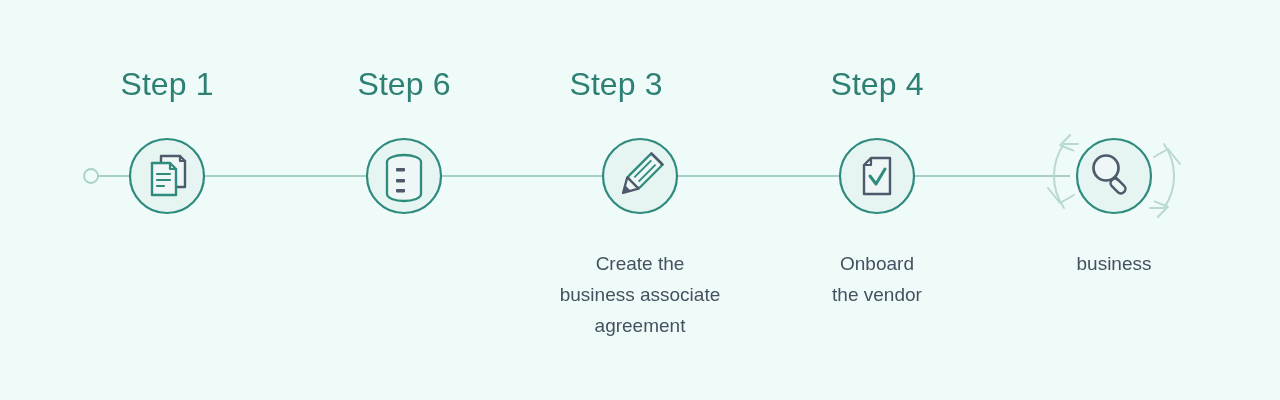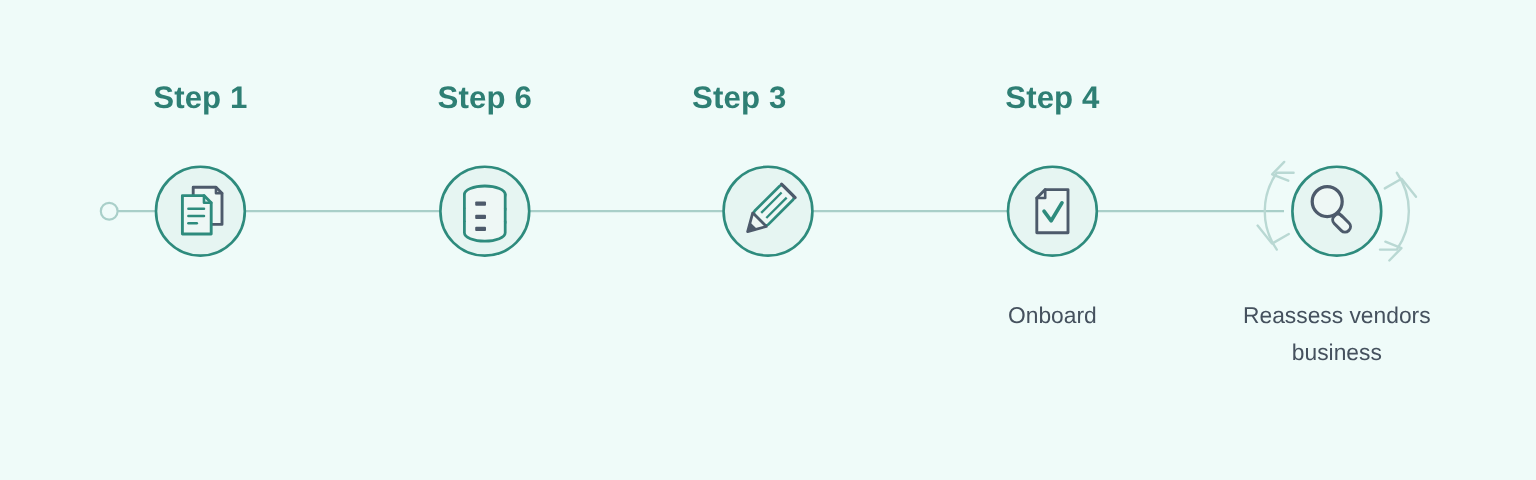--- a/index.html
+++ b/index.html
@@ -21,22 +21,22 @@
   #flow-svg {
     position: absolute;
     left: 0;
     top: 0;
   }
   .step-label {
     position: absolute;
     top: 66px;
     width: 240px;
     text-align: center;
-    font-size: 26px;
-    font-weight: 700;
+    font-size: 32px;
+    font-weight: 400;
     color: #2e7f74;
     letter-spacing: 0.1px;
     white-space: nowrap;
   }
   .step-caption {
     position: absolute;
     top: 248px;
     width: 240px;
     text-align: center;
     font-size: 19px;
@@ -130,23 +130,28 @@
 
   <div class="step-label" style="left:47px;">Step 1</div>
   <div class="step-label" style="left:284px;">Step 6</div>
   <div class="step-label" style="left:496px;">Step 3</div>
   <div class="step-label" style="left:757px;">Step 4</div>
 
   <div class="step-caption" style="left:47px;">
   </div>
 
 
+  <div class="step-caption" style="left:520px;">
+    <span class="caption-line">Create the</span>
+    <span class="caption-line">business associate</span>
+    <span class="caption-line">agreement</span>
+  </div>
 
   <div class="step-caption" style="left:757px;">
     <span class="caption-line">Onboard</span>
+    <span class="caption-line">the vendor</span>
   </div>
 
   <div class="step-caption" style="left:994px;">
-    <span class="caption-line">Reassess vendors</span>
     <span class="caption-line">business</span>
   </div>
 
 </div>
 
 </body></html>

